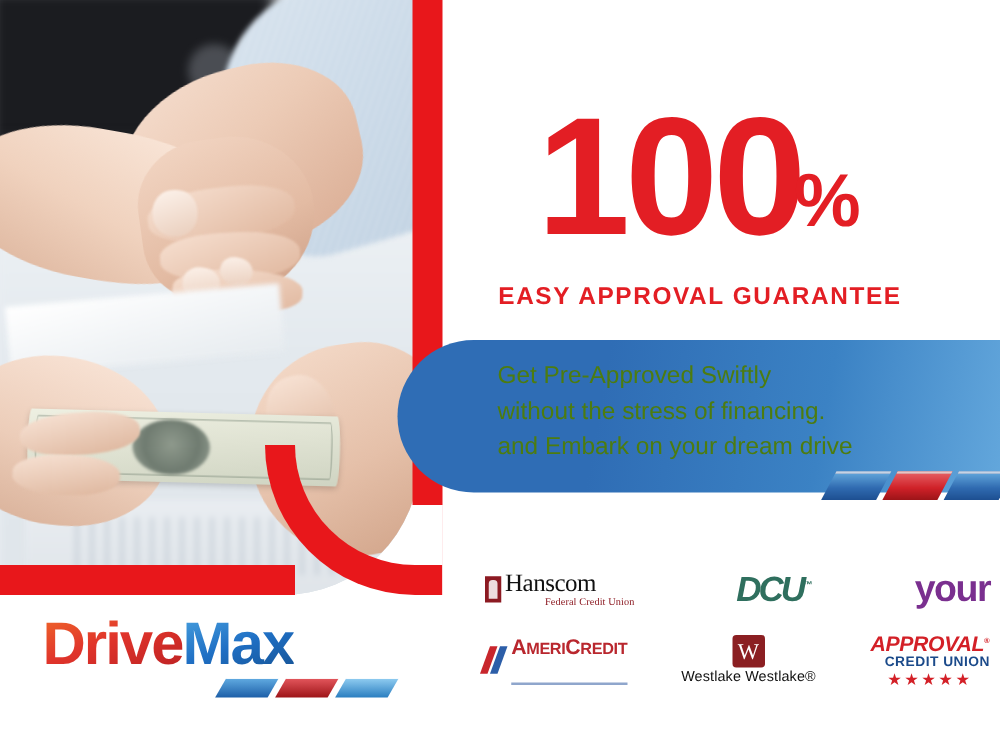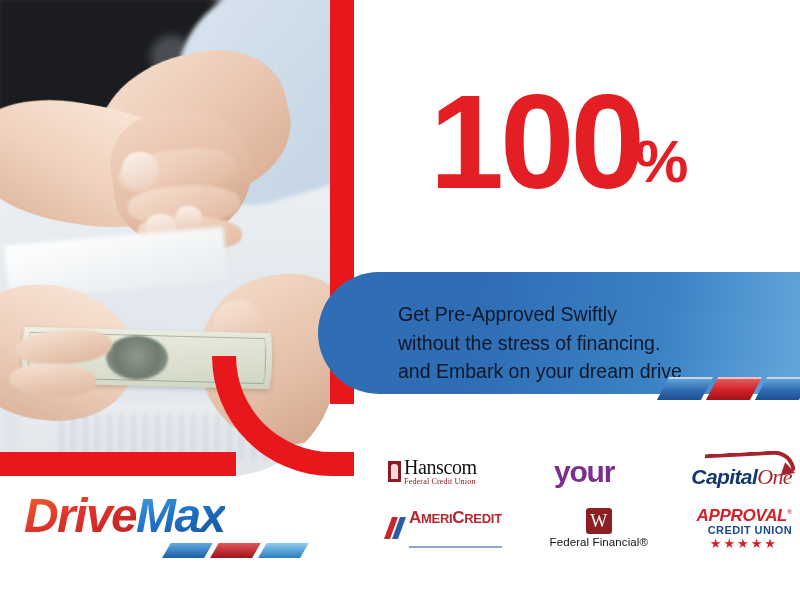--- a/index.html
+++ b/index.html
@@ -88,33 +88,33 @@
         line-height:.96;color:#e31e24;letter-spacing:-4px;display:inline-block;}
   .hundred .pct{font-size:60px;font-weight:bold;color:#e31e24;letter-spacing:-2px;
         display:inline-block;vertical-align:baseline;position:relative;top:-6px;left:-6px;}
   .tagline{position:absolute;left:390px;top:226px;width:340px;text-align:center;
         font-weight:bold;font-size:19.5px;color:#e31e24;letter-spacing:1.3px;white-space:nowrap;}
 
   
   .callout{position:absolute;left:318px;top:272px;width:482px;height:122px;
         background:linear-gradient(100deg,#2f6db5 0%,#2f6db5 34%,#3b82c4 70%,#63a7dc 100%);
         border-top-left-radius:62px;border-bottom-left-radius:62px;}
-  .callout-text{position:absolute;left:398px;top:286px;width:360px;color:#0f172a;
-        font-size:19.5px;line-height:1.47;font-weight:normal;margin-top:14px;}
+  .callout-text{position:absolute;left:398px;top:286px;width:360px;color:#4d7c0f;
+        font-size:19.5px;line-height:1.47;font-weight:normal;}
   .callout-text div{white-space:nowrap;}
 
   .chevrons{position:absolute;left:663px;top:377px;width:130px;height:22px;}
   .chev{position:absolute;top:0;width:44px;height:21px;transform:skewX(-28deg);
         border-top:2px solid rgba(255,255,255,.75);}
   .chev.b{background:linear-gradient(180deg,#5ea2d8 0%,#2f6ab0 55%,#1d4f91 100%);}
   .chev.r{background:linear-gradient(180deg,#e45a5f 0%,#cf2128 55%,#9c1418 100%);}
   .c1{left:0;} .c2{left:49px;} .c3{left:98px;}
 
   
-  .logo{position:absolute;left:24px;top:492px;width:280px;height:66px;font-style:italic;}
+  .logo{position:absolute;left:34px;top:492px;width:280px;height:66px;}
   .logo .wm{font-size:48px;font-weight:bold;letter-spacing:-1.6px;line-height:1;}
   .logo .drive{background:linear-gradient(160deg,#f06a2a 0%,#e0342b 45%,#b81f22 100%);
         -webkit-background-clip:text;background-clip:text;color:transparent;}
   .logo .max{background:linear-gradient(160deg,#4aa3e0 0%,#1f6fc4 50%,#15508f 100%);
         -webkit-background-clip:text;background-clip:text;color:transparent;}
   .logo-underline{position:absolute;left:143px;top:49px;width:142px;height:15px;}
   .ul{position:absolute;top:0;height:15px;width:42px;transform:skewX(-30deg);border-top:2px solid #fff;}
   .ul.b1{left:0;background:linear-gradient(180deg,#5fa9e0,#1d5fa8);}
   .ul.r1{left:48px;background:linear-gradient(180deg,#e2555b,#9e1418);}
   .ul.b2{left:96px;background:linear-gradient(180deg,#8ecbf0,#2a7ec0);}
@@ -124,21 +124,21 @@
   .prow{display:flex;align-items:center;justify-content:space-between;height:56px;}
   .plogo{display:flex;align-items:center;justify-content:center;}
 
   .hanscom{display:flex;align-items:center;gap:3px;}
   .hanscom .badge{width:13px;height:21px;background:#8c1a22;position:relative;flex:none;}
   .hanscom .badge:after{content:"";position:absolute;left:3px;top:3px;width:7px;height:15px;
         background:#fff;border-radius:3px 3px 0 0;opacity:.85;}
   .hanscom .txt{line-height:1;}
   .hanscom .t1{font-family:"Liberation Serif",serif;font-size:20px;color:#111;letter-spacing:-.4px;}
   .hanscom .t2{font-family:"Liberation Serif",serif;font-size:8.2px;color:#8c1a22;
-        letter-spacing:.1px;margin-top:1px;}
+        letter-spacing:.1px;margin-top:1px;margin-left:32px;}
 
   .dcu{font-size:28px;font-weight:bold;font-style:italic;color:#2f6f5e;letter-spacing:-2.5px;
        font-family:"Liberation Sans",sans-serif;position:relative;}
   .dcu sup{font-size:8px;font-style:normal;letter-spacing:0;vertical-align:super;}
 
   .ally{font-size:30px;font-weight:bold;color:#7a2f8f;letter-spacing:-1.2px;}
 
   .capone{position:relative;padding-top:9px;}
   .capone .swoosh{position:absolute;left:14px;top:-3px;width:86px;height:17px;
         border-top:4px solid #a8232b;border-right:4px solid #a8232b;
@@ -213,20 +213,21 @@
 
   <div class="red-frame">
     <div class="red-vert"></div>
     <div class="red-curve"></div>
     <div class="red-horiz"></div>
   </div>
 
   <div class="hundred">
     <span class="num">100</span><span class="pct">%</span>
   </div>
+  <div class="tagline">EASY APPROVAL GUARANTEE</div>
 
   <div class="callout"></div>
   <div class="callout-text">
     <div>Get Pre-Approved Swiftly</div>
     <div>without the stress of financing.</div>
     <div>and Embark on your dream drive</div>
   </div>
 
   <div class="chevrons">
     <div class="chev b c1"></div>
@@ -250,31 +251,28 @@
       <div class="plogo">
         <div class="hanscom">
           <div class="badge"></div>
           <div class="txt">
             <div class="t1">Hanscom</div>
             <div class="t2">Federal Credit Union</div>
           </div>
         </div>
       </div>
 
+      <div class="plogo">
+        <div class="dcu"><span>DCU</span><sup>™</sup></div>
+      </div>
 
       <div class="plogo">
         <div class="ally">your</div>
       </div>
 
-      <div class="plogo">
-        <div class="capone">
-          <div class="swoosh"></div>
-          <div class="txt"><span class="cap">Capital</span><span class="one">One</span></div>
-        </div>
-      </div>
 
     </div>
 
     <div class="prow">
 
       <div class="plogo">
         <div class="americredit">
           <div class="slash">
               <i></i>
               <i></i>
@@ -283,21 +281,21 @@
             <span>A</span><span class="sm">MERI</span><span>C</span><span class="sm">REDIT</span>
           </div>
         </div>
       </div>
 
       <div class="plogo">
         <div class="westlake">
           <div class="wbox">
               <span>W</span>
             </div>
-          <div class="wtxt">Federal Financial®</div>
+          <div class="wtxt">Westlake Westlake®</div>
         </div>
       </div>
 
       <div class="plogo">
         <div class="scu">
           <div class="s1"><span>APPROVAL</span><sup>®</sup></div>
           <div class="s2">CREDIT UNION</div>
           <div class="stars">★★★★★</div>
         </div>
       </div>

